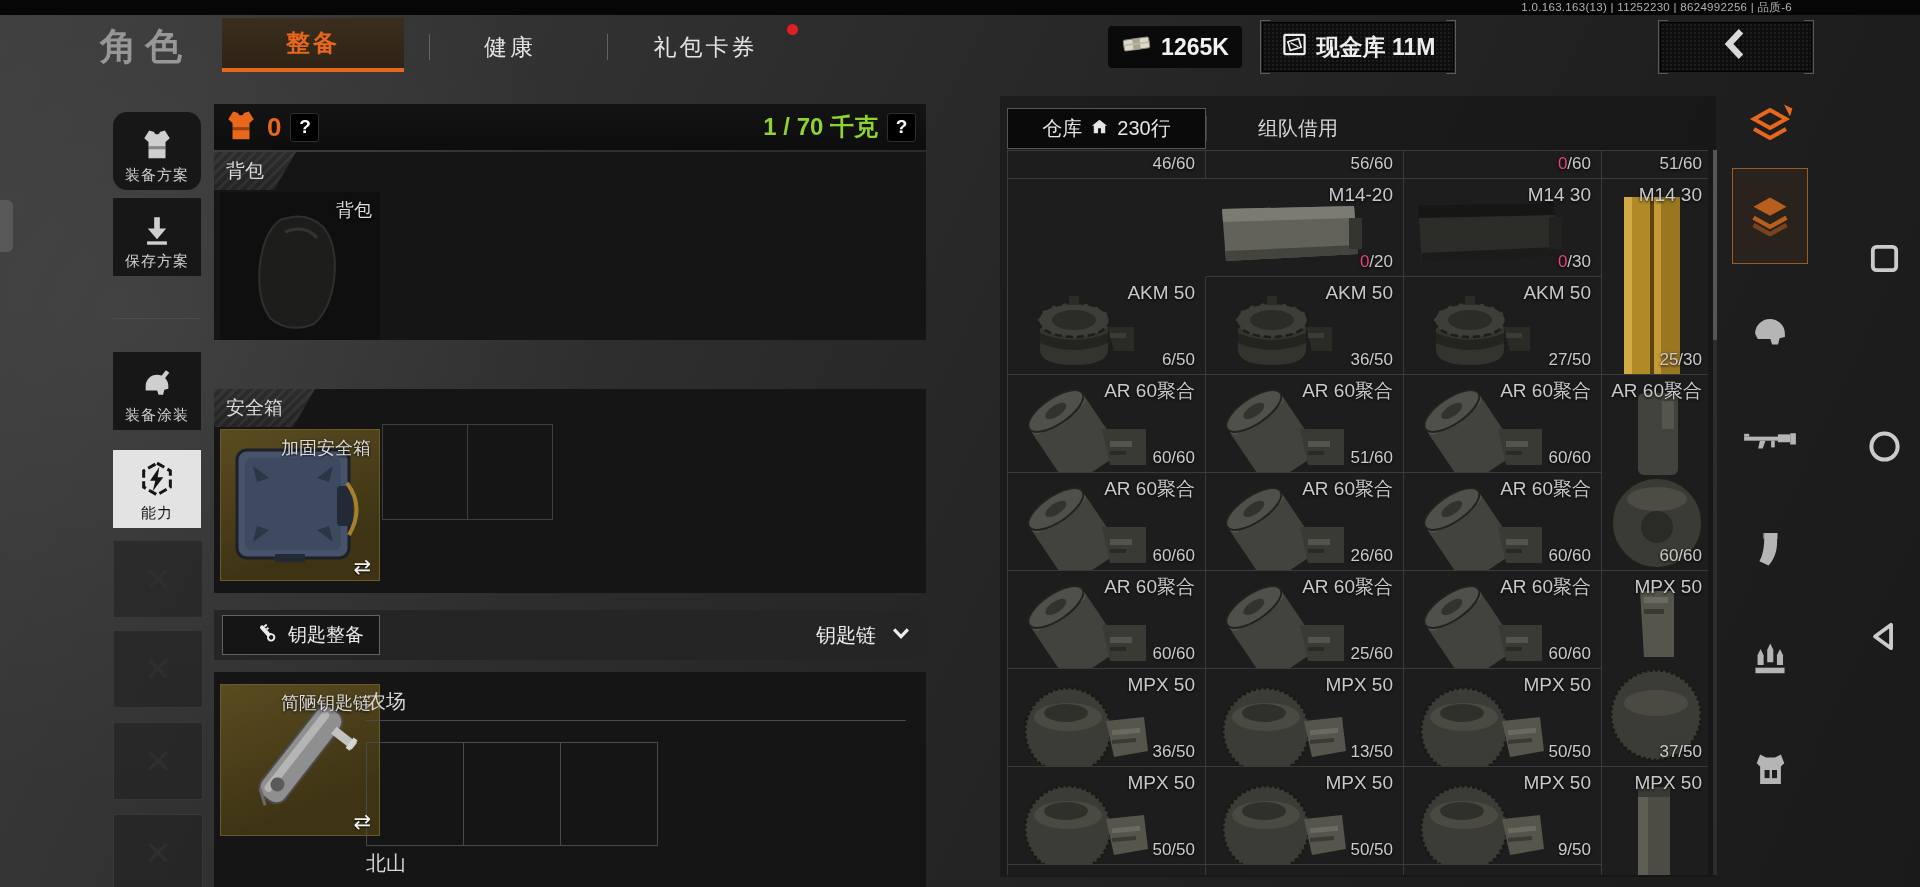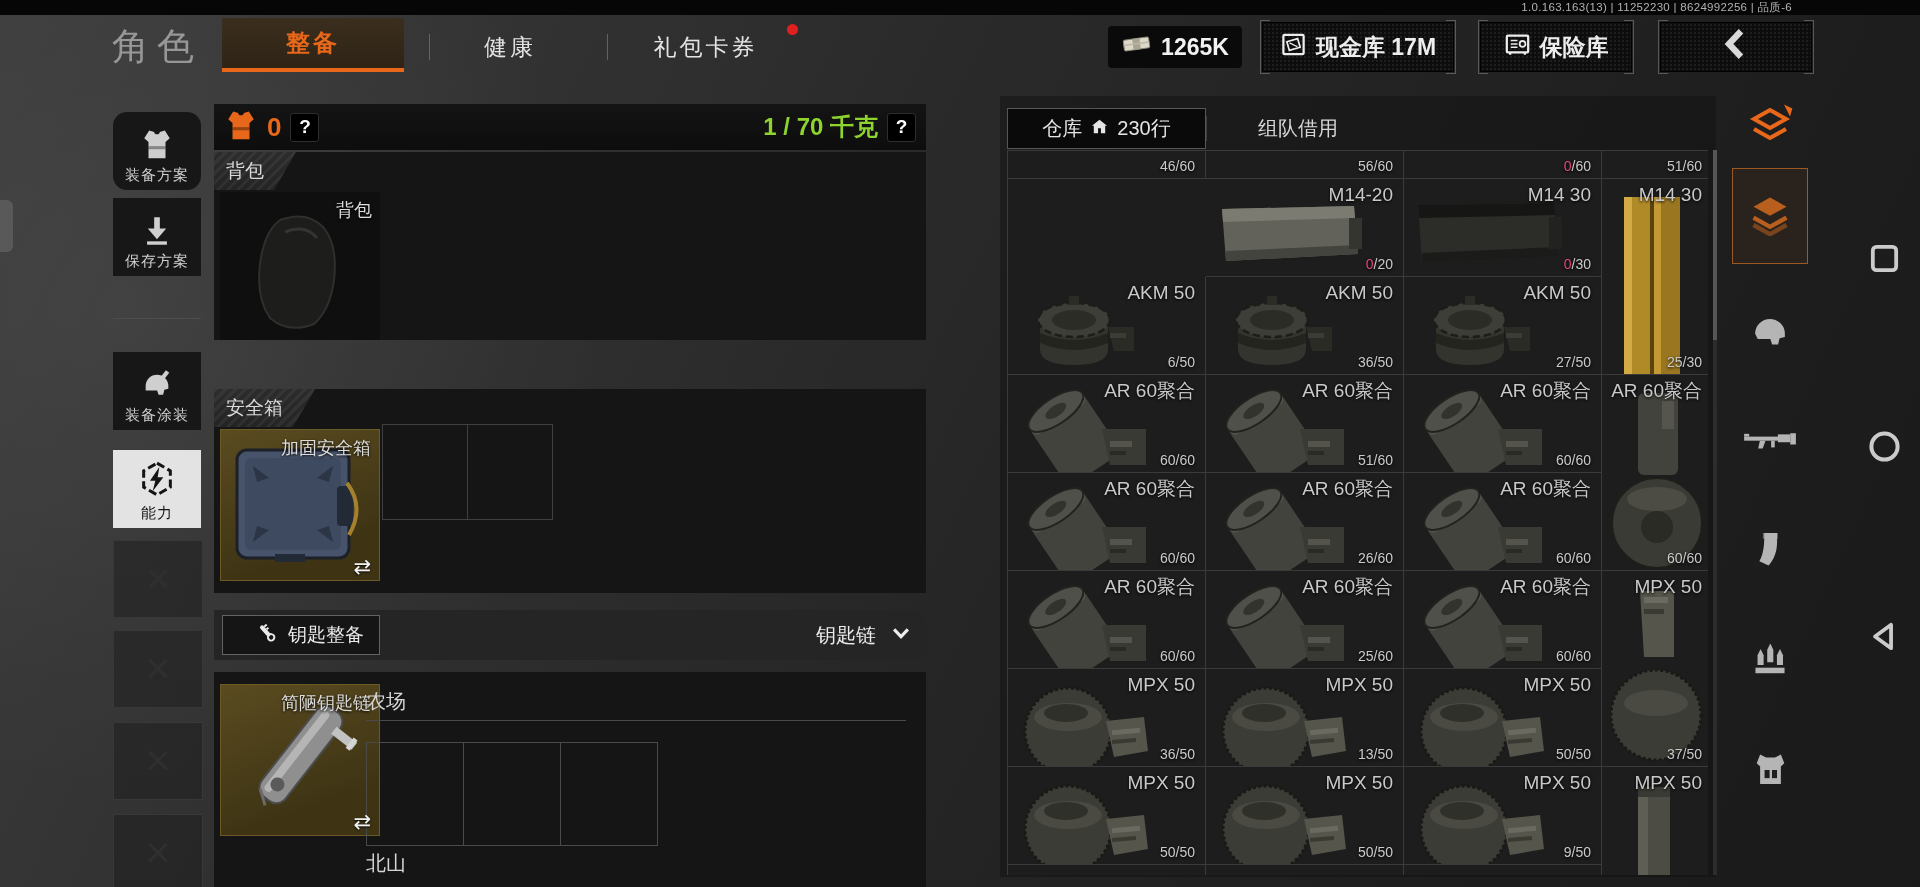--- a/index.html
+++ b/index.html
@@ -5,21 +5,21 @@
   html,body{margin:0;padding:0;background:#000;}
   #app{position:relative;width:1920px;height:887px;overflow:hidden;
        font-family:"Liberation Sans","DejaVu Sans",sans-serif;
        background:linear-gradient(115deg,#3d3d3d 0%,#303030 28%,#262626 52%,#1e1e1e 78%,#1a1a1a 100%);}
   #app::before{content:'';position:absolute;left:0;top:0;width:700px;height:887px;
        background:radial-gradient(circle at 18% 35%,rgba(255,255,255,.05),transparent 60%);pointer-events:none;}
   
   .statusbar{position:absolute;left:0;top:0;width:1920px;height:15px;background:#060606;color:#b2b2b2;
        font-size:11.5px;line-height:15px;text-align:right;padding-right:128px;box-sizing:border-box;letter-spacing:.3px;}
   
-  .title{position:absolute;left:112px;top:22px;font-size:37px;font-weight:normal;color:#979797;letter-spacing:8px;text-align:center;}
+  .title{position:absolute;left:100px;top:22px;font-size:37px;font-weight:bold;color:#979797;letter-spacing:8px;text-align:center;}
   .tab-active{position:absolute;left:222px;top:18px;width:182px;height:54px;box-sizing:border-box;
        background:linear-gradient(#3b2e1e,#2e2315);border-bottom:4px solid #e8671b;
        display:flex;align-items:center;justify-content:center;color:#e8671b;font-size:24px;font-weight:bold;letter-spacing:3px;}
   .tab{position:absolute;top:30px;height:34px;display:flex;align-items:center;justify-content:center;
        color:#e3e3e3;font-size:23px;letter-spacing:3px;}
   #tab-health{left:455px;width:110px;}
   #tab-gift{left:628px;width:155px;}
   .vdiv{position:absolute;top:34px;width:1px;height:26px;background:#8a8a8a;opacity:.55;}
   .reddot{position:absolute;left:787px;top:24px;width:11px;height:11px;border-radius:50%;background:#e02020;}
   .cashbox{position:absolute;left:1108px;top:26px;width:134px;height:42px;background:#0a0a0a;border-radius:4px;
@@ -78,21 +78,21 @@
        font-size:20px;color:#e5e5e5;box-sizing:border-box;}
   #stab1{left:1007px;width:199px;background:#0a0a0a;border:1px solid #565656;}
   #stab2{left:1206px;width:184px;color:#d6d6d6;}
   .stab-div{position:absolute;left:1206px;top:116px;width:1px;height:25px;background:#555;opacity:.6;}
   #gridwrap{position:absolute;left:1007px;top:150px;width:701px;height:725px;overflow:hidden;
        border-left:1px solid #3a3a3a;border-top:1px solid #3a3a3a;background:#1d1d1d;box-sizing:border-box;}
   #grid{display:grid;grid-template-columns:repeat(4,198px);grid-auto-rows:98px;width:793px;margin-top:-70px;}
   .cell{position:relative;border-right:1px solid #3a3a3a;border-bottom:1px solid #3a3a3a;overflow:hidden;box-sizing:border-box;}
   .cell .nm{position:absolute;top:5px;right:10px;font-size:19px;color:#c9c9c9;text-shadow:0 1px 3px #000;
        text-align:right;line-height:1.15;z-index:2;}
-  .cell .ct{position:absolute;bottom:4px;right:10px;font-size:14px;color:#cacaca;text-shadow:0 1px 3px #000;z-index:2;}
+  .cell .ct{position:absolute;bottom:4px;right:10px;font-size:17px;color:#cacaca;text-shadow:0 1px 3px #000;z-index:2;}
   .cell.c4 .nm{right:97px;max-width:96px;}
   .cell.c4 .ct{right:97px;}
   .zero{color:#e8457f;}
   .cell .art{position:absolute;left:2px;top:12px;z-index:1;}
   .cell.tall .art{left:8px;top:14px;}
   .scrolltrack{position:absolute;left:1713px;top:150px;width:4px;height:725px;background:#2c2c2c;}
   .scrollthumb{position:absolute;left:1713px;top:150px;width:4px;height:190px;background:#565656;}
   
   .tbtn{position:absolute;left:1732px;width:76px;display:flex;align-items:center;justify-content:center;color:#b5b5b5;}
   .tbtn.accent{color:#e8671b;}
@@ -133,30 +133,21 @@
           </g>
         </svg></span>
     <span>1265K</span>
   </div>
   <div class="bracket-box" id="vault-cash">
     <span class="ic"><svg viewBox="0 0 24 24" width="27" height="27">
           <rect x="3" y="3.5" width="18" height="17" rx="1" fill="none" stroke="currentColor" stroke-width="2"></rect>
           <rect x="7" y="8" width="10" height="8" fill="none" stroke="currentColor" stroke-width="1.5" transform="rotate(-16 12 12)"></rect>
           <path d="M8.5 10.5l7 3.5" stroke="currentColor" stroke-width="1.2"></path>
         </svg></span>
-    <span>现金库 17M</span>
-  </div>
-  <div class="bracket-box" id="vault-ins">
-    <span class="ic"><svg viewBox="0 0 24 24" width="27" height="27">
-          <rect x="2.5" y="4" width="19" height="15" rx="1" fill="none" stroke="currentColor" stroke-width="2"></rect>
-          <circle cx="16.5" cy="11.5" r="2.6" fill="none" stroke="currentColor" stroke-width="1.6"></circle>
-          <path d="M6 8.5h6M6 11.5h6M6 14.5h6" stroke="currentColor" stroke-width="1.3"></path>
-          <path d="M5.5 19v2.2M18.5 19v2.2" stroke="currentColor" stroke-width="2"></path>
-        </svg></span>
-    <span>保险库</span>
+    <span>现金库 11M</span>
   </div>
   <div class="bracket-box" id="back-btn">
     <span class="ic"><svg viewBox="0 0 24 24" width="34" height="34">
           <path d="M15.5 3L7 12l8.5 9" fill="none" stroke="currentColor" stroke-width="4.4"></path>
         </svg></span>
   </div>
 
   <div id="sidebar">
       <div class="sbtn" style="top: 112px; border-radius: 14px;">
         <span class="ic"><svg viewBox="0 0 24 24" width="34" height="34">

